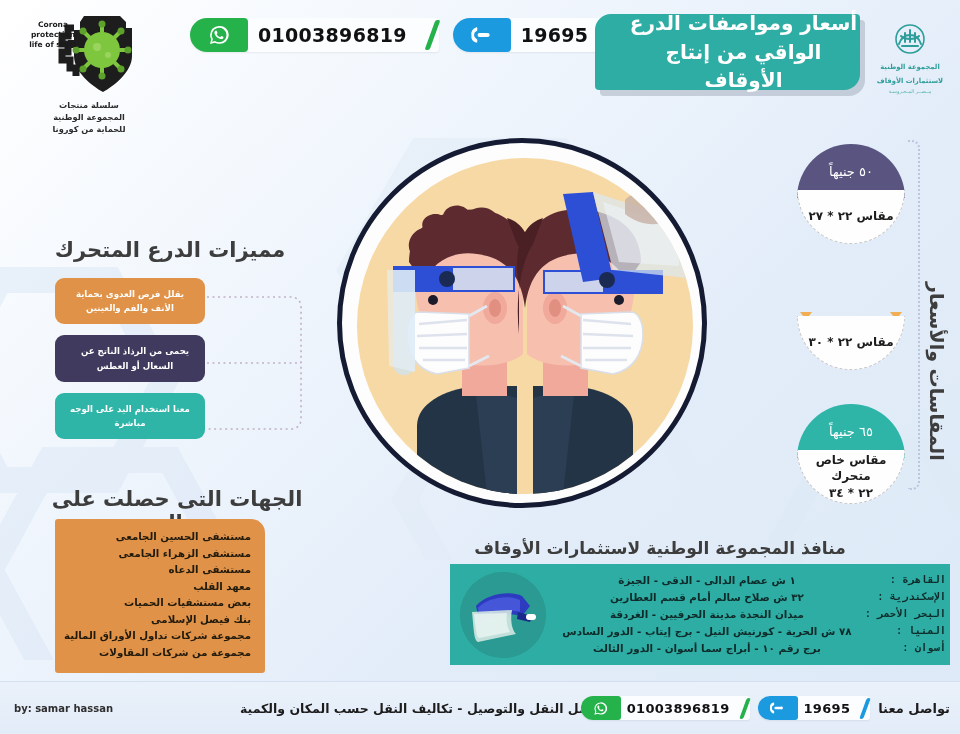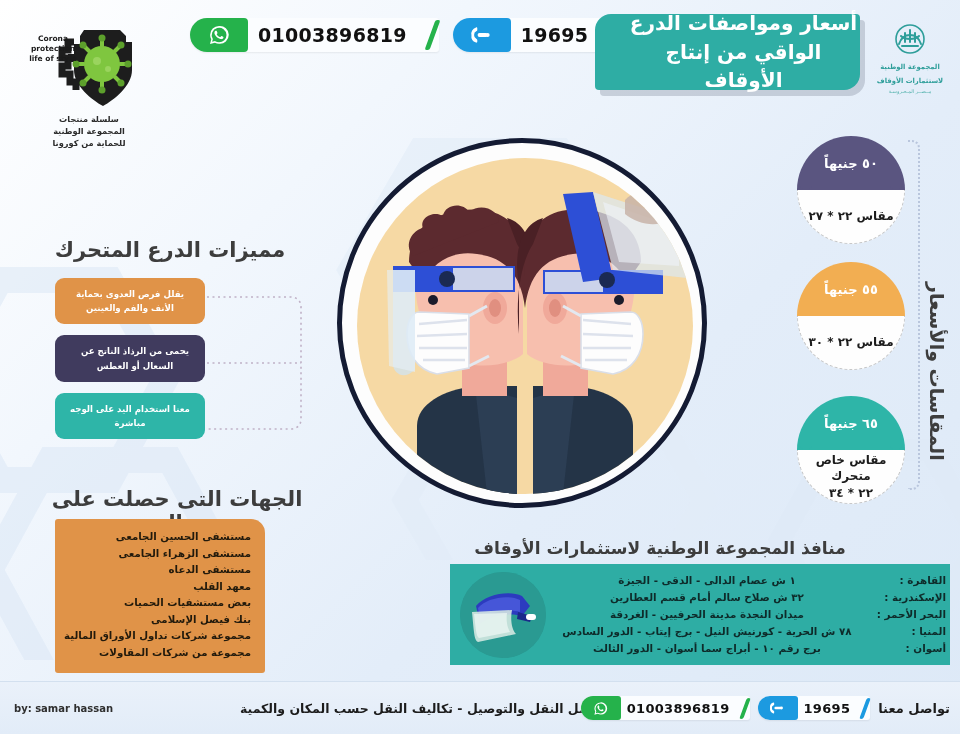--- a/index.html
+++ b/index.html
@@ -19,21 +19,21 @@
   .watermark {
     position: absolute; pointer-events: none;
     opacity: .55;
   }
   #wm1 { left: -60px; top: 240px; width: 380px; height: 420px; }
   #wm2 { left: 330px; top: 120px; width: 420px; height: 440px; }
   #wm3 { left: 760px; top: 430px; width: 260px; height: 300px; }
 
   
   .logo-block {
-    position: absolute; left: 14px; top: 20px;
+    position: absolute; left: 14px; top: 6px;
     width: 150px; text-align: center;
   }
   .logo-shield-wrap { position: relative; width: 150px; height: 92px; }
   .logo-tagline {
     position: absolute; left: 2px; top: 14px;
     width: 74px;
     font-size: 7.5px; font-weight: bold; color: #1b1b1b;
     line-height: 1.35; direction: ltr; text-align: center;
   }
   .logo-ar {
@@ -152,24 +152,24 @@
   .price-dotted-rail {
     position: absolute; right: 40px; top: 140px;
     width: 12px; height: 350px;
     border-right: 2px dotted #b9c6dd;
     border-top: 2px dotted #b9c6dd;
     border-bottom: 2px dotted #b9c6dd;
     border-radius: 0 8px 8px 0;
   }
   .price-card { position: absolute; width: 108px; height: 108px; }
   .price-card .top {
-    position: absolute; left: 0; top: 0; width: 108px; height: 54px;
+    position: absolute; left: 0; top: 8px; width: 108px; height: 54px;
     border-radius: 54px 54px 0 0;
     display: flex; align-items: center; justify-content: center;
-    color: #ffffff; font-size: 13px; font-weight: bold;
+    color: #ffffff; font-size: 13px; font-weight: normal;
   }
   .price-card .bot {
     position: absolute; left: 0; top: 54px; width: 108px; height: 54px;
     background: #fefefe;
     border-radius: 0 0 54px 54px;
     border: 1.5px dashed #c8c8c8; border-top: none;
     display: flex; flex-direction: column;
     align-items: center; justify-content: center;
     color: #1c1c1c; font-size: 12px; font-weight: bold; line-height: 1.35;
   }
@@ -199,21 +199,21 @@
   .outlets-icon {
     width: 86px; height: 86px; border-radius: 50%;
     background: #2a9a92; flex: none; margin: 0 4px 0 10px;
     position: relative; overflow: hidden;
   }
   .outlets-table {
     flex: 1; color: #0e2b2a; font-size: 10.4px; font-weight: bold;
     line-height: 1.62; padding-right: 4px; direction: rtl;
   }
   .outlets-table .row { display: flex; }
-  .outlets-table .city { width: 82px; flex: none; }
+  .outlets-table .city { width: 82px; flex: none; font-family: Liberation Mono, monospace; }
   .outlets-table .addr { flex: 1; text-align: center; }
 
   
   .footer {
     position: absolute; left: 0; bottom: 0;
     width: 960px; height: 53px;
     background: linear-gradient(180deg,#eaf1fa 0%,#e2ecf8 100%);
     border-top: 1px solid #d3e0ef;
     display: flex; align-items: center;
   }
@@ -450,21 +450,20 @@
 
   <div class="price-card" id="card0">
     <div class="top" style="background: rgb(90, 85, 128);">٥٠ جنيهاً</div>
     <div class="notch-l" style="border-top: 8px solid rgb(90, 85, 128);"></div>
     <div class="notch-r" style="border-top: 8px solid rgb(90, 85, 128);"></div>
     <div class="bot">
       <div>مقاس ٢٢ * ٢٧</div>
     </div>
   </div>
   <div class="price-card" id="card1">
-    <div class="top" style="background: rgb(242, 174, 82);">٥٥ جنيهاً</div>
     <div class="notch-l" style="border-top: 8px solid rgb(242, 174, 82);"></div>
     <div class="notch-r" style="border-top: 8px solid rgb(242, 174, 82);"></div>
     <div class="bot">
       <div>مقاس ٢٢ * ٣٠</div>
     </div>
   </div>
   <div class="price-card" id="card2">
     <div class="top" style="background: rgb(46, 181, 168);">٦٥ جنيهاً</div>
     <div class="notch-l" style="border-top: 8px solid rgb(46, 181, 168);"></div>
     <div class="notch-r" style="border-top: 8px solid rgb(46, 181, 168);"></div>

